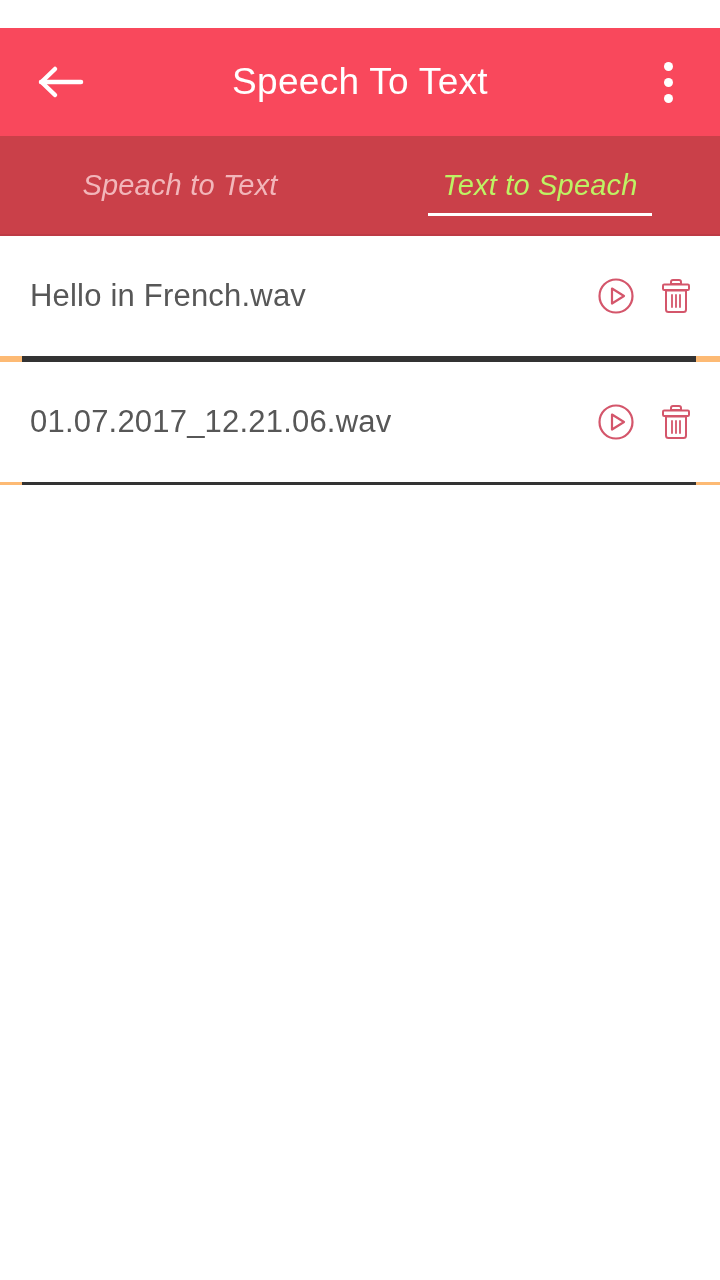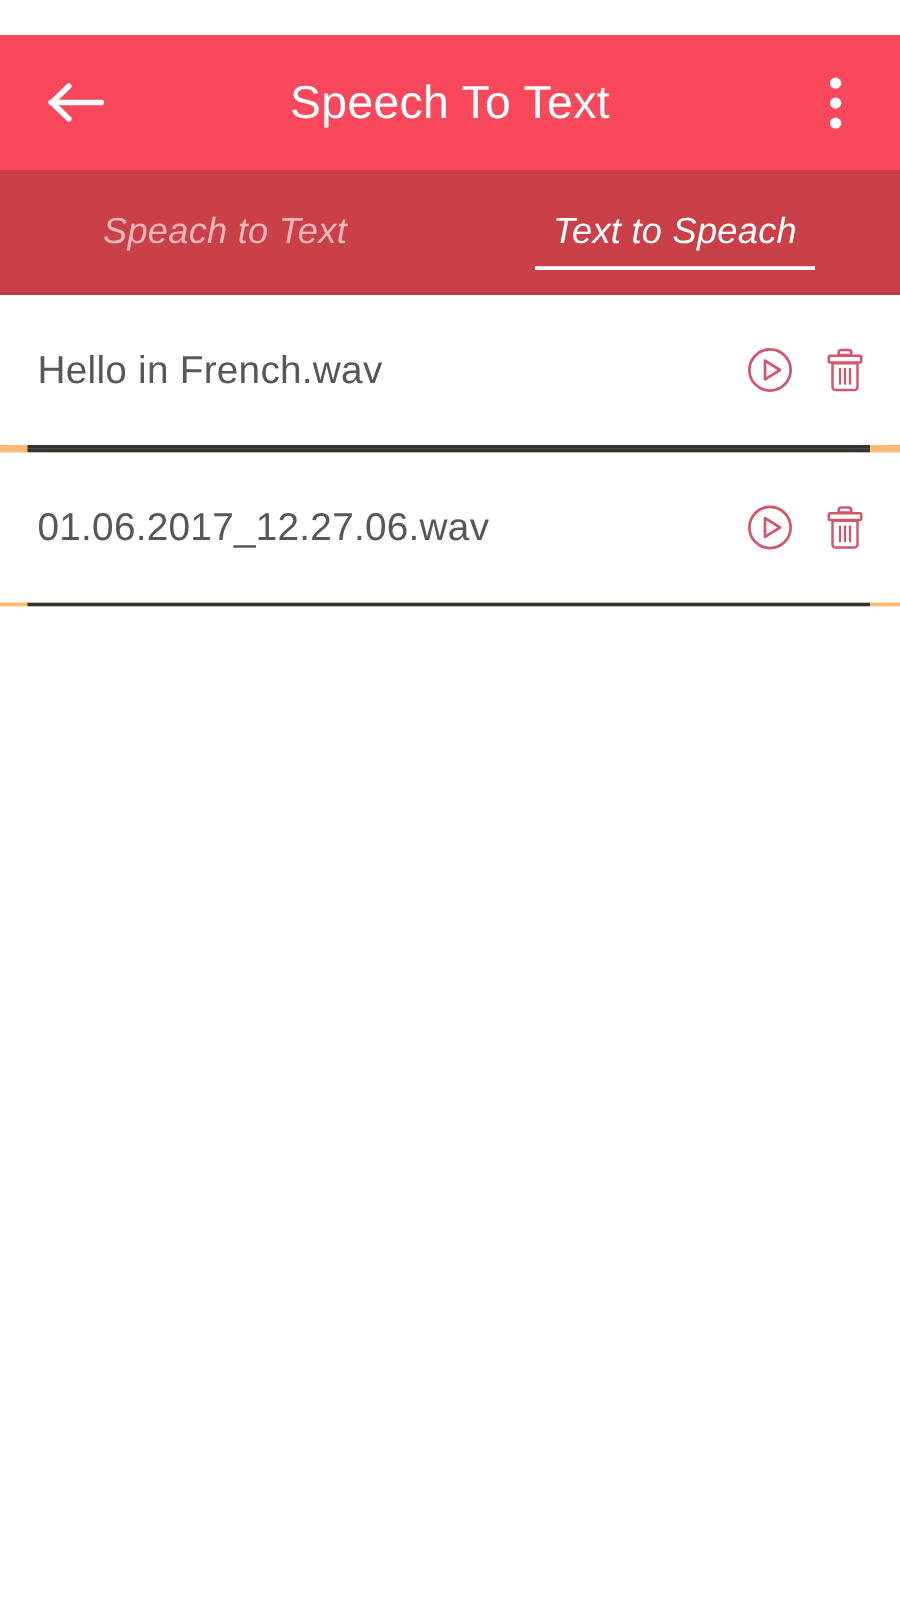--- a/index.html
+++ b/index.html
@@ -70,21 +70,21 @@
     justify-content:center;
     position:relative;
     cursor:pointer;
     font-style:italic;
   }
   .tab-label {
     font-size:29px;
     letter-spacing:0.2px;
   }
   .tab.inactive .tab-label { color:#f2b6ba; }
-  .tab.active .tab-label { color:#ffffff; }
+  .tab.active .tab-label { color:#bef264; }
   .tab.active::after {
     content:"";
     position:absolute;
     left:50%;
     transform:translateX(-50%);
     bottom:18px;
     width:224px;
     height:3px;
     background:#ffffff;
   }
@@ -185,21 +185,21 @@
             </svg>
           </span>
         </span>
       </span>
     </div>
     <div class="divider"></div>
 
     <div class="divider"></div>
 
     <div class="list-item">
-      <span class="item-name">01.06.2017_12.27.06.wav</span>
+      <span class="item-name">01.07.2017_12.21.06.wav</span>
       <span class="item-actions">
         <span class="icon-btn">
           <span>
             <svg width="38" height="38" viewBox="0 0 38 38" fill="none" xmlns="http://www.w3.org/2000/svg">
               <circle cx="19" cy="19" r="16.5" stroke="#d4566b" stroke-width="2.2"></circle>
               <path d="M15 11.5 L27 19 L15 26.5 Z" stroke="#d4566b" stroke-width="2.2" stroke-linejoin="round" fill="none"></path>
             </svg>
           </span>
         </span>
         <span class="icon-btn">

